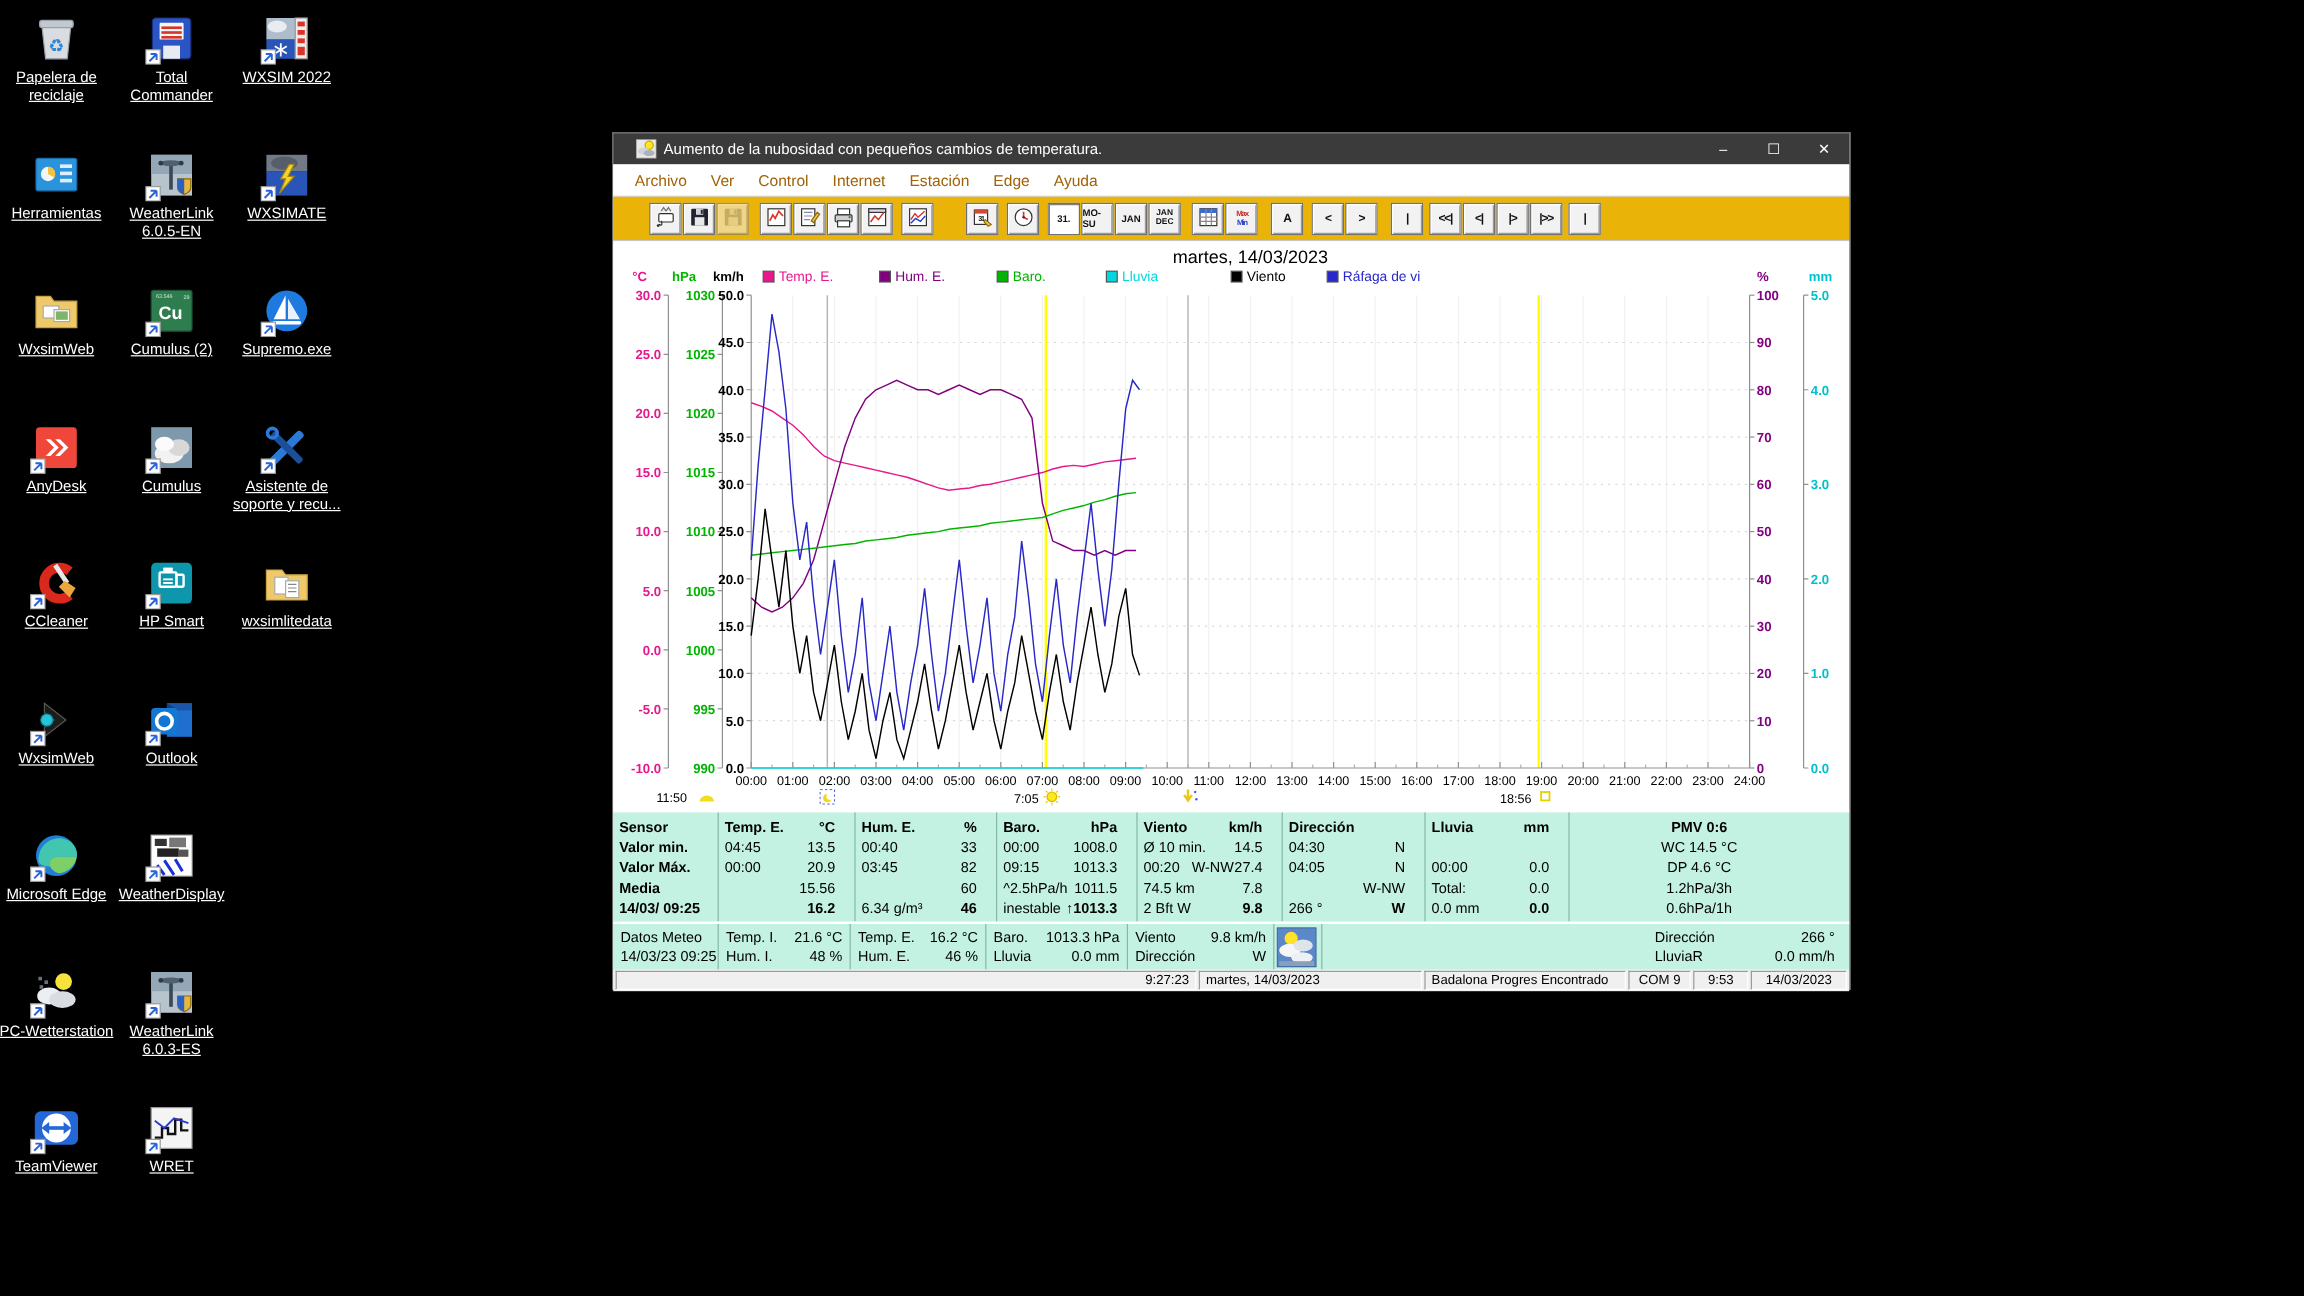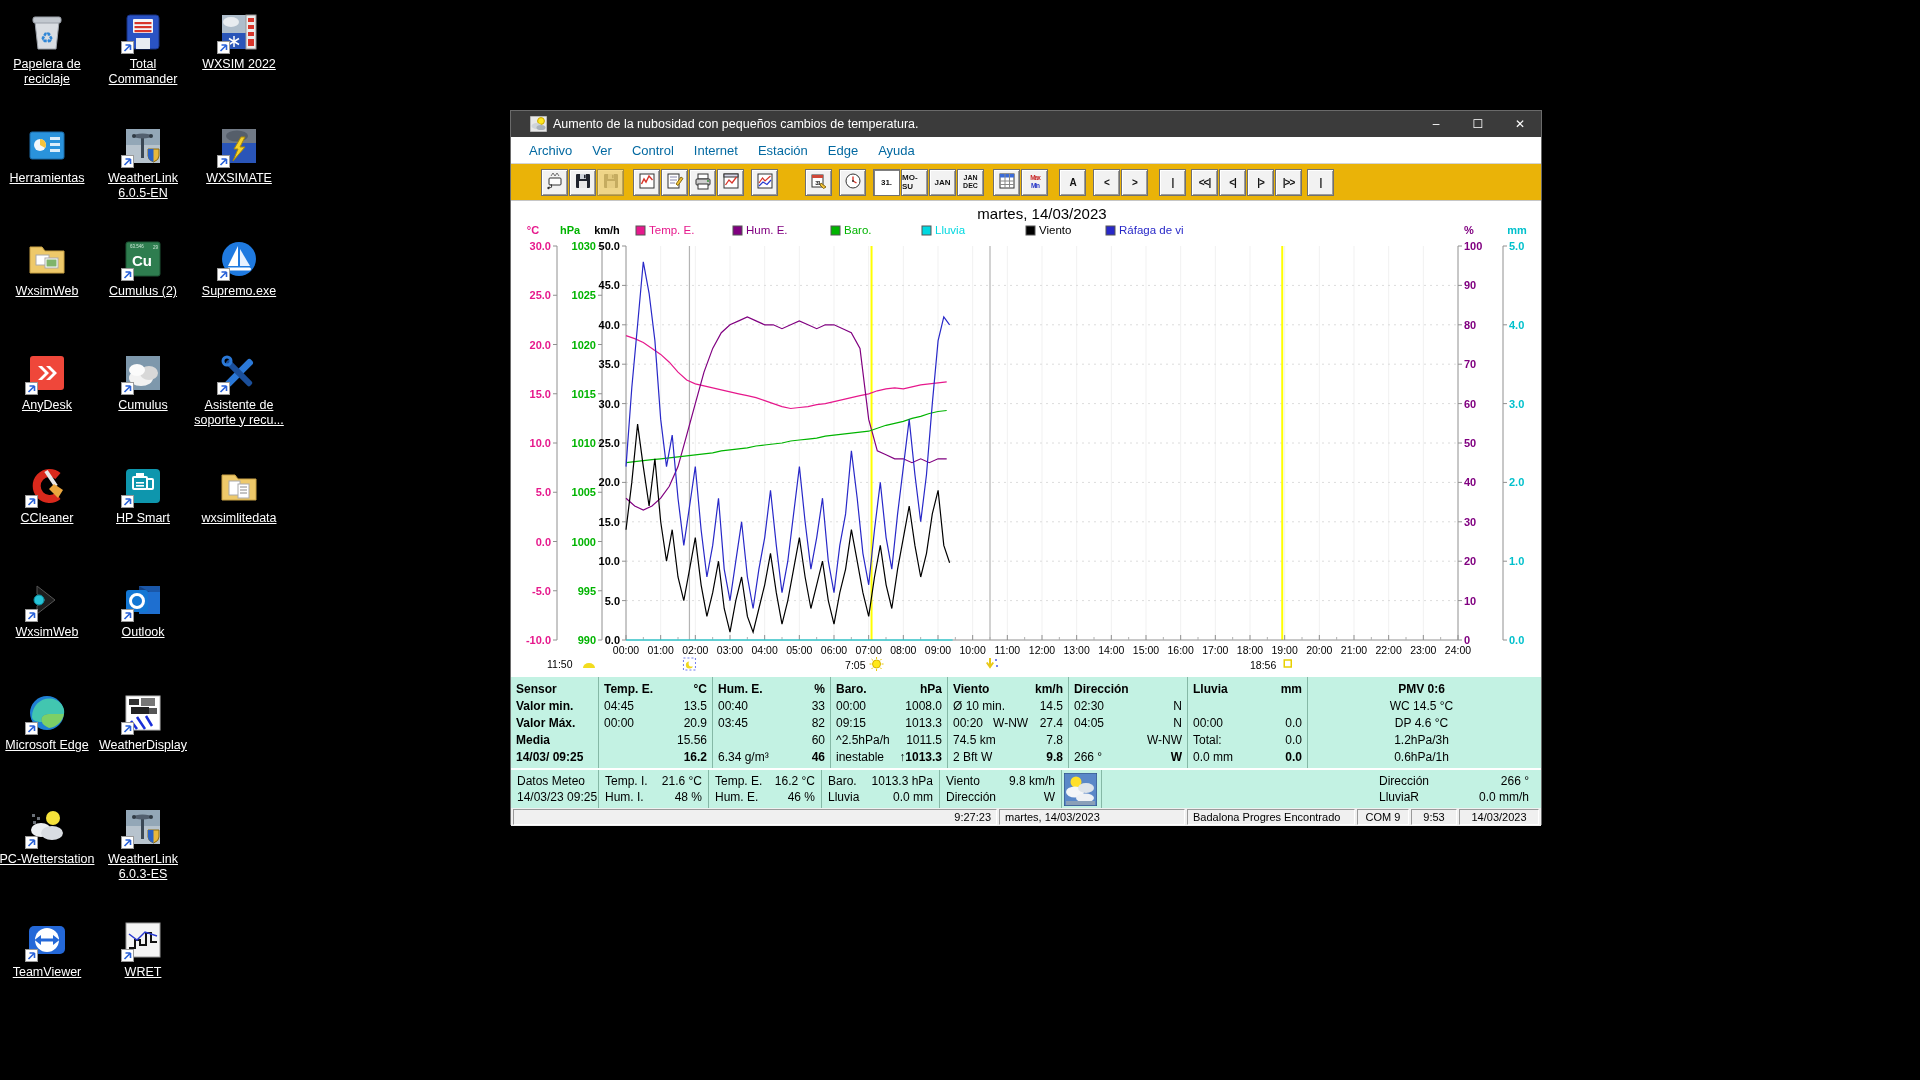--- a/index.html
+++ b/index.html
@@ -17,40 +17,40 @@
   .win{position:absolute;left:510px;top:110px;width:1032px;height:715px;background:#f0f0f0;
       border:1px solid #6a6a6a;box-sizing:border-box;display:flex;flex-direction:column;
       box-shadow:6px 8px 22px rgba(0,0,0,.6);}
   .titlebar{height:26px;background:#3b3b3b;display:flex;align-items:center;color:#fff;
       font-size:12.5px;padding-left:19px;flex:0 0 auto;}
   .t-ic{width:17px;height:16px;margin-right:6px;flex:0 0 auto;}
   .t-title{flex:1;white-space:nowrap;overflow:hidden;}
   .t-btn{width:42px;height:26px;display:flex;align-items:center;justify-content:center;
       font-size:12px;color:#fff;}
   .menubar{height:26px;background:#fff;display:flex;align-items:center;font-size:13px;
-      color:#0369a1;padding-left:8px;border-bottom:1px solid #d4d4d4;flex:0 0 auto;}
+      color:#a16207;padding-left:8px;border-bottom:1px solid #d4d4d4;flex:0 0 auto;}
   .menu-item{padding:0 10px;}
   .toolbar{height:36px;background:#eab308;display:flex;align-items:center;padding-left:30px;
       border-bottom:1px solid #c6c6c6;flex:0 0 auto;}
   .tb-btn{width:27px;height:27px;background:#f2f2f2;border:1px solid #707070;
       box-shadow:inset 1px 1px 0 #fff,inset -1px -1px 0 #9c9c9c;box-sizing:border-box;
       display:flex;align-items:center;justify-content:center;margin-right:1px;
       font-size:10px;font-weight:bold;color:#111;letter-spacing:-1px;}
   .tb-btn.pressed{background:#fff;box-shadow:inset 1px 1px 0 #808080,inset -1px -1px 0 #fff;}
   .tb-btn.two{font-size:7px;line-height:1.1;white-space:pre-line;text-align:center;letter-spacing:0;}
   .tb-btn.small-label{font-size:8px;letter-spacing:0;}
   .tb-btn.disabled{opacity:.55;}
   .tb-gap{flex:0 0 auto;}
 
   .chart{background:#fff;height:474px;flex:0 0 auto;position:relative;}
 
   
   .table-strip{height:93px;background:#c3f2e3;display:flex;font-size:12px;flex:0 0 auto;
       border-top:2px solid #ffffff;box-sizing:border-box;}
-  .tcol{border-right:1px solid #85b8a6;box-sizing:border-box;padding:3px 5px 0 5px;}
+  .tcol{border-right:1px solid #85b8a6;box-sizing:border-box;padding:3px 16px 0 5px;}
   .tcol:last-child{border-right:none;}
   .trow{height:17px;display:flex;justify-content:space-between;align-items:center;white-space:pre;}
   .trow.center{justify-content:center;}
   .bold{font-weight:bold;}
 
   .info-strip{height:40px;background:#c3f2e3;display:flex;font-size:12px;flex:0 0 auto;
       border-top:2px solid #ffffff;box-sizing:border-box;}
   .icell{border-right:1px solid #85b8a6;box-sizing:border-box;padding:3px 6px 0 6px;}
   .irow{height:16px;display:flex;justify-content:space-between;align-items:center;white-space:pre;}
 
@@ -807,21 +807,21 @@
       </div>
       <div class="tcol" style="width: 121px;">
         <div class="trow bold"><span>Viento</span><span>km/h</span></div>
         <div class="trow"><span>Ø 10 min.</span><span class="">14.5</span></div>
         <div class="trow"><span>00:20   W-NW</span><span class="">27.4</span></div>
         <div class="trow"><span>74.5 km</span><span class="">7.8</span></div>
         <div class="trow"><span>2 Bft W</span><span class=" bold">9.8</span></div>
       </div>
       <div class="tcol" style="width: 119px;">
         <div class="trow bold"><span>Dirección</span><span></span></div>
-        <div class="trow"><span>02:30</span><span class="">N</span></div>
+        <div class="trow"><span>04:30</span><span class="">N</span></div>
         <div class="trow"><span>04:05</span><span class="">N</span></div>
         <div class="trow"><span></span><span class="">W-NW</span></div>
         <div class="trow"><span>266 °</span><span class=" bold">W</span></div>
       </div>
       <div class="tcol" style="width: 120px;">
         <div class="trow bold"><span>Lluvia</span><span>mm</span></div>
         <div class="trow"><span></span><span class=""></span></div>
         <div class="trow"><span>00:00</span><span class="">0.0</span></div>
         <div class="trow"><span>Total:</span><span class="">0.0</span></div>
         <div class="trow"><span>0.0 mm</span><span class=" bold">0.0</span></div>

